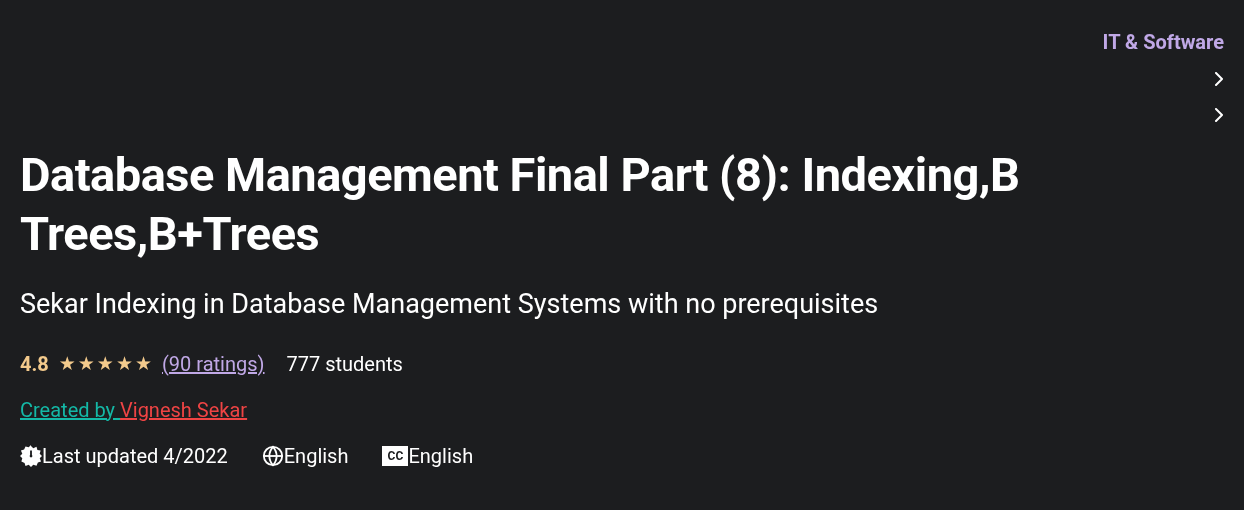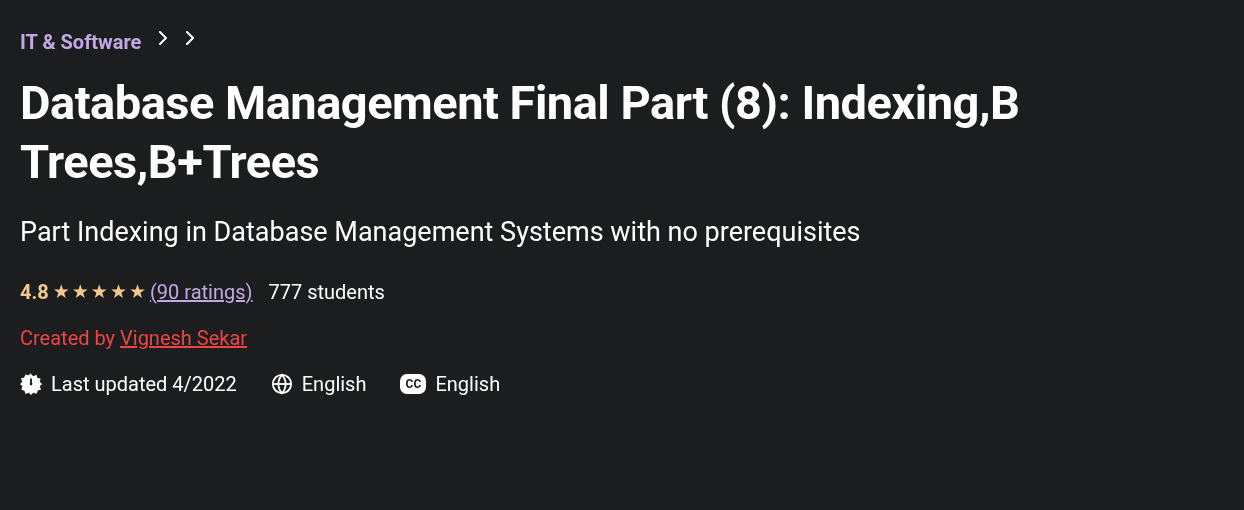--- a/index.html
+++ b/index.html
@@ -10,25 +10,26 @@
     body {
       background-color: #1c1d1f;
       color: #ffffff;
       font-family: -apple-system, BlinkMacSystemFont, "Segoe UI", Roboto, "Helvetica Neue", Arial, sans-serif;
       padding: 30px 20px;
       width: 1244px;
       height: 510px;
     }
     .breadcrumb {
       display: flex;
-      align-items: flex-start;
+      align-items: flex-end;
       gap: 17px;
       margin-bottom: 20px;
       font-size: 20px;
       font-weight: 700;
+      flex-direction: column;
     }
     .breadcrumb-link {
       color: #c0a8e6;
       text-decoration: none;
       cursor: pointer;
     }
     .breadcrumb-separator {
       color: #ffffff;
       font-size: 16px;
     }
@@ -41,21 +42,21 @@
     }
     .subtitle {
       font-size: 27px;
       font-weight: 400;
       margin-bottom: 32px;
       color: #ffffff;
     }
     .rating-row {
       display: flex;
       align-items: center;
-      gap: 4px;
+      gap: 10px;
       margin-bottom: 22px;
       font-size: 20px;
     }
     .rating-value {
       color: #f3ca8c;
       font-weight: 700;
     }
     .stars {
       display: flex;
       gap: 2px;
@@ -71,53 +72,54 @@
     }
     .students {
       color: #ffffff;
       margin-left: 12px;
     }
     .creator-row {
       font-size: 20px;
       margin-bottom: 22px;
     }
     .creator-label {
-      color: #ef4444;
+      color: #14b8a6;
+      text-decoration: underline;
     }
     .creator-link {
       color: #ef4444;
       text-decoration: underline;
       cursor: pointer;
     }
     .info-row {
       display: flex;
       align-items: center;
       gap: 34px;
       font-size: 20px;
     }
     .info-item {
       display: flex;
       align-items: center;
-      gap: 9px;
+      gap: 0;
     }
     .icon {
       width: 22px;
       height: 22px;
       display: inline-flex;
       align-items: center;
       justify-content: center;
       flex-shrink: 0;
     }
     .cc-badge {
       background-color: #ffffff;
       color: #1c1d1f;
       font-weight: 700;
       font-size: 12px;
       padding: 2px 4px;
-      border-radius: 7px;
+      border-radius: 0;
       width: 26px;
       height: 20px;
       display: inline-flex;
       align-items: center;
       justify-content: center;
     }
   </style>
 </head>
 <body>
 
@@ -130,21 +132,21 @@
   </span>
   <span class="breadcrumb-separator">
     <svg width="10" height="14" viewBox="0 0 8 14" fill="none">
         <path d="M1 1L7 7L1 13" stroke="#ffffff" stroke-width="2" stroke-linecap="round" stroke-linejoin="round"></path>
       </svg>
   </span>
 </nav>
 
 <h1 class="title">Database Management Final Part (8): Indexing,B Trees,B+Trees</h1>
 
-<p class="subtitle">Part Indexing in Database Management Systems with no prerequisites</p>
+<p class="subtitle">Sekar Indexing in Database Management Systems with no prerequisites</p>
 
 <div class="rating-row">
   <span class="rating-value">4.8</span>
   <span class="stars">
     <span class="star">★</span>
     <span class="star">★</span>
     <span class="star">★</span>
     <span class="star">★</span>
     <span class="star">★</span>
   </span>

